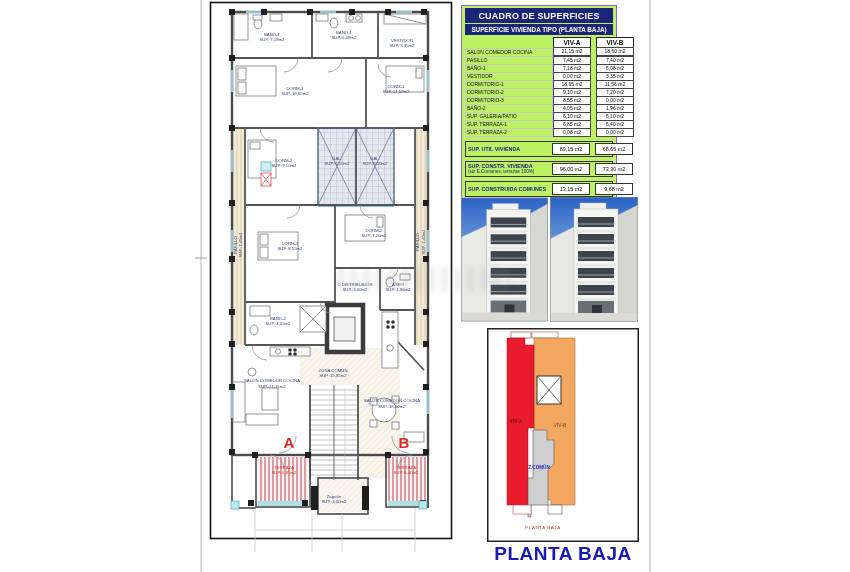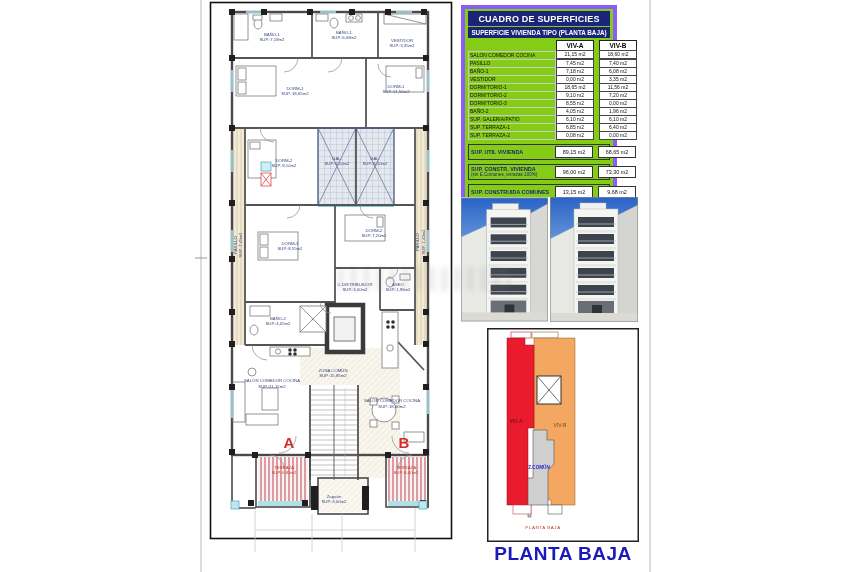--- a/index.html
+++ b/index.html
@@ -1,21 +1,21 @@
 <!DOCTYPE html>
 <html><head>
 <meta charset="utf-8">
 <style>
   html,body{margin:0;padding:0;background:#ffffff;}
   #page{position:relative;width:850px;height:572px;background:#ffffff;overflow:hidden;
         font-family:"Liberation Sans", sans-serif;}
   #plan-svg{position:absolute;left:0;top:0;}
   
-  #table-wrap{position:absolute;left:461px;top:5px;width:156px;background:#84cc16;
-      border:4px solid #8b5cf6;padding:2px 3px 3px 3px;box-sizing:border-box;}
+  #table-wrap{position:absolute;left:461px;top:5px;width:156px;background:#bef264;
+      border:1px solid #8b5cf6;padding:2px 3px 3px 3px;box-sizing:border-box;}
   .tband{background:#1b2577;color:#fff;text-align:center;font-weight:bold;}
   .tband1{font-size:9px;padding:3px 0 2px 0;letter-spacing:.2px;}
   .tband2{font-size:6.3px;padding:2px 0;margin-top:1px;}
   .trow{display:grid;grid-template-columns:88px 38px 5px 38px;align-items:stretch;}
   .colhead{margin-top:2px;}
   .colhead .vbox{border:1px solid #222;font-weight:bold;font-size:6.5px;text-align:center;
       padding:1px 0;background:#fff;}
   .lblcell{font-size:5px;color:#111;border:1px solid #c9c9c9;border-top:none;
       padding:0 1px;line-height:7px;height:7px;overflow:hidden;white-space:nowrap;}
   .firstrow .lblcell{border-top:1px solid #c9c9c9;}

